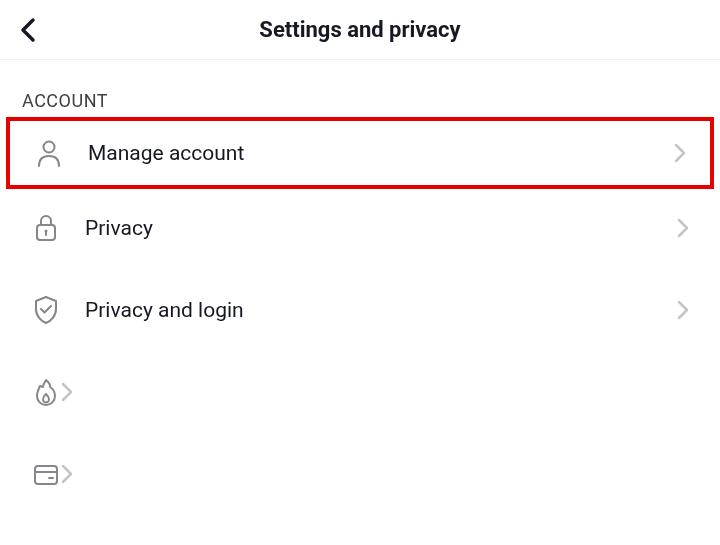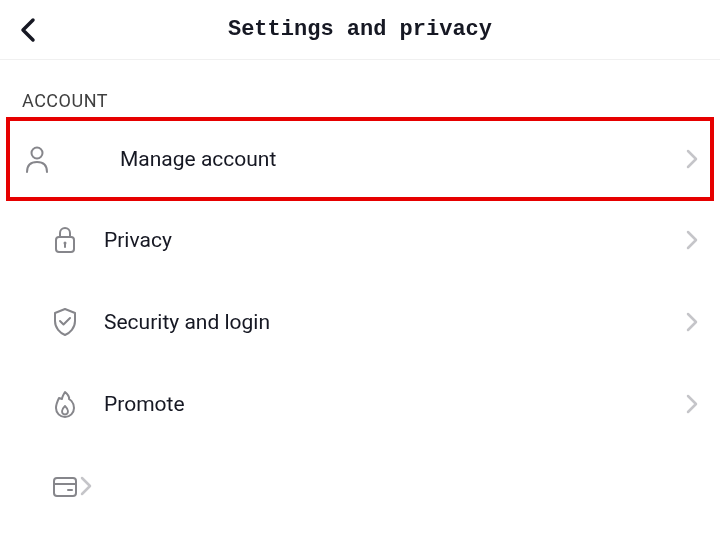--- a/index.html
+++ b/index.html
@@ -28,43 +28,40 @@
       top: 50%;
       transform: translateY(-50%);
       cursor: pointer;
       display: flex;
       align-items: center;
     }
     .title {
       font-size: 22px;
       font-weight: 700;
       color: #161823;
-      font-family: Liberation Mono, monospace;
     }
     .section-header {
       padding: 30px 22px 8px 22px;
       font-size: 18px;
       color: #404040;
       letter-spacing: 0.5px;
     }
     .list-item {
       display: flex;
       align-items: center;
-      padding: 0 22px;
+      padding: 0 31px;
       height: 82px;
       cursor: pointer;
       position: relative;
-      margin-left: 28px;
     }
     .list-item.highlighted {
       border: 4px solid #e60000;
       margin: -2px 6px;
-      padding: 0 12px;
-      height: 84px;
-      gap: 44px;
+      padding: 0 24px;
+      height: 72px;
     }
     .item-icon {
       width: 30px;
       display: flex;
       align-items: center;
       justify-content: center;
       flex-shrink: 0;
     }
     .item-label {
       flex: 1;
@@ -126,36 +123,35 @@
   </span>
 </div>
 
 <div class="list-item">
   <span class="item-icon">
     <svg width="26" height="30" viewBox="0 0 26 30">
       <path d="M13 2 L23 6 V14 C23 21 18 26 13 28 C8 26 3 21 3 14 V6 Z" fill="none" stroke="#86868b" stroke-width="2" stroke-linejoin="round"></path>
       <polyline points="8,14 11.5,17.5 18,11" fill="none" stroke="#86868b" stroke-width="2" stroke-linecap="round" stroke-linejoin="round"></polyline>
     </svg>
   </span>
-  <span class="item-label">Security and login</span>
+  <span class="item-label">Privacy and login</span>
   <span class="chevron">
     <svg width="12" height="20" viewBox="0 0 12 20">
       <polyline points="2,2 10,10 2,18" fill="none" stroke="#c5c5c9" stroke-width="2.5" stroke-linecap="round" stroke-linejoin="round"></polyline>
     </svg>
   </span>
 </div>
 
 <div class="list-item">
   <span class="item-icon">
     <svg width="26" height="30" viewBox="0 0 26 30">
       <path d="M13 3 C13 3 10 8 10 10 C10 10 7 9 7 9 C5 13 4 16 4 19 C4 24 8 28 13 28 C18 28 22 24 22 19 C22 13 17 10 17 10 C17 10 18 7 13 3 Z" fill="none" stroke="#86868b" stroke-width="2" stroke-linejoin="round"></path>
       <path d="M13 17 C11 19 10 20 10 22 C10 24 11.3 25.5 13 25.5 C14.7 25.5 16 24 16 22 C16 20 15 19 13 17 Z" fill="none" stroke="#86868b" stroke-width="1.8" stroke-linejoin="round"></path>
     </svg>
   </span>
-  <span class="item-label">Promote</span>
   <span class="chevron">
     <svg width="12" height="20" viewBox="0 0 12 20">
       <polyline points="2,2 10,10 2,18" fill="none" stroke="#c5c5c9" stroke-width="2.5" stroke-linecap="round" stroke-linejoin="round"></polyline>
     </svg>
   </span>
 </div>
 
 <div class="list-item">
   <span class="item-icon">
     <svg width="28" height="26" viewBox="0 0 28 26">

